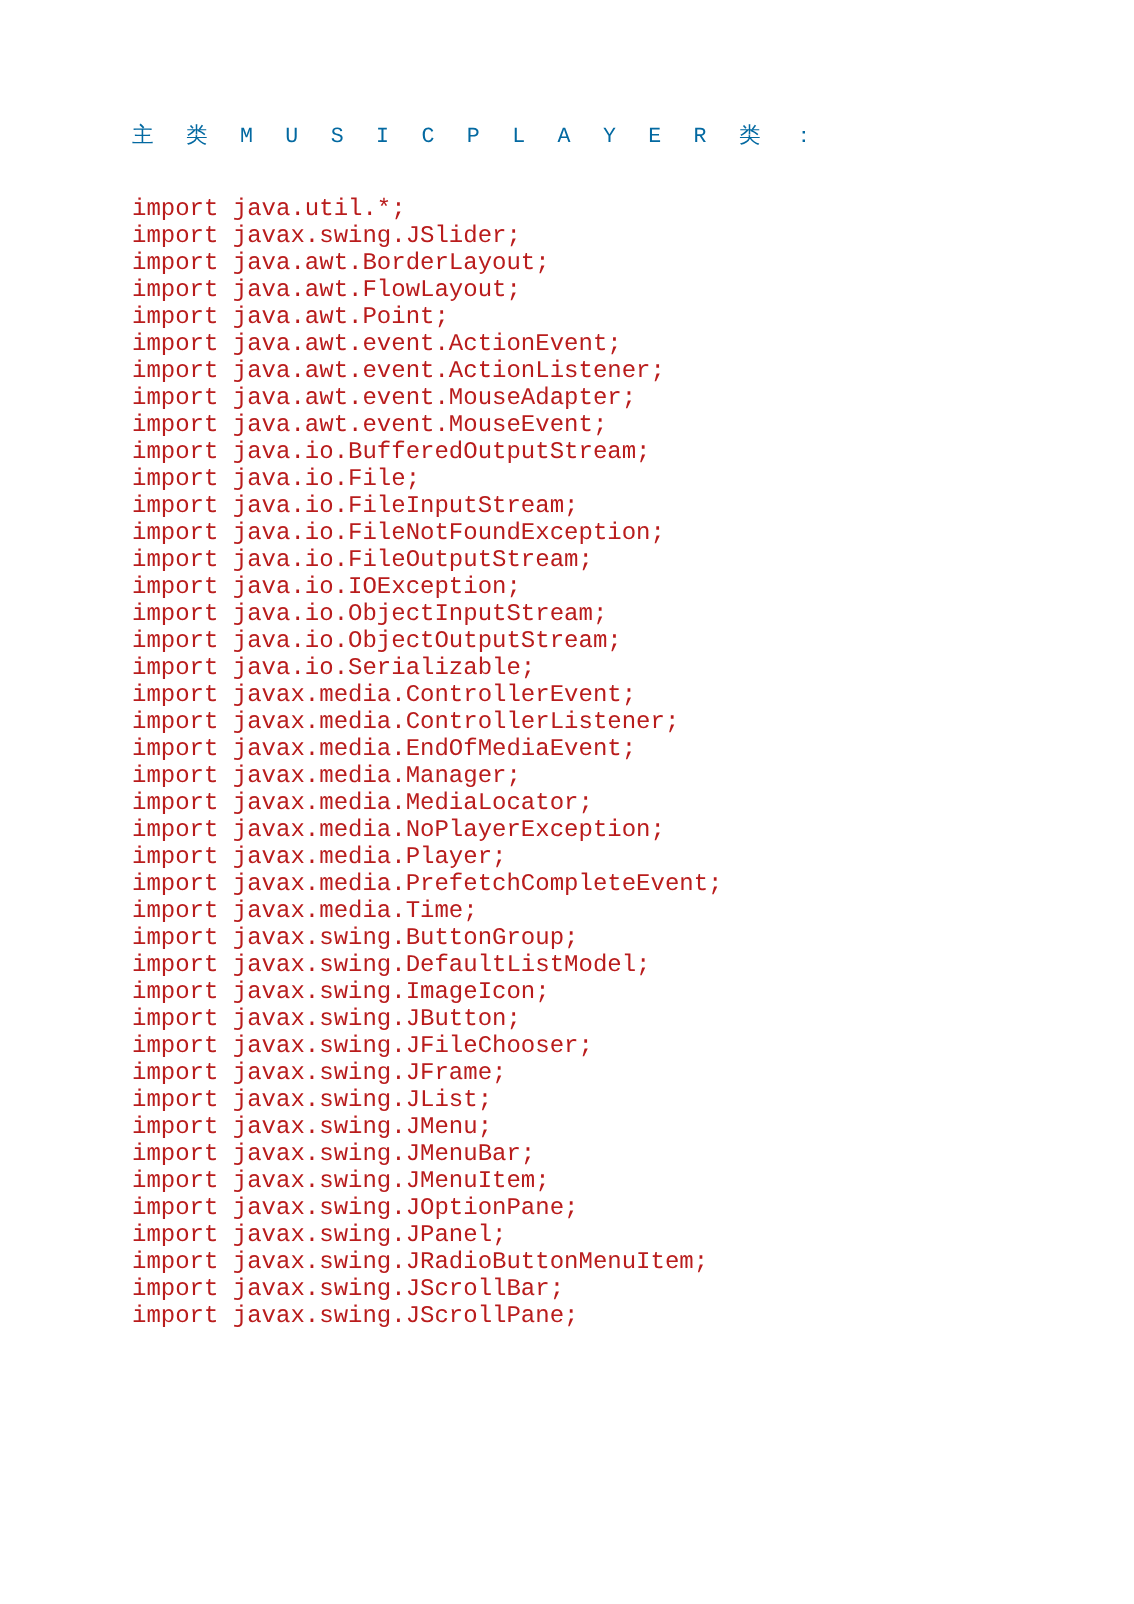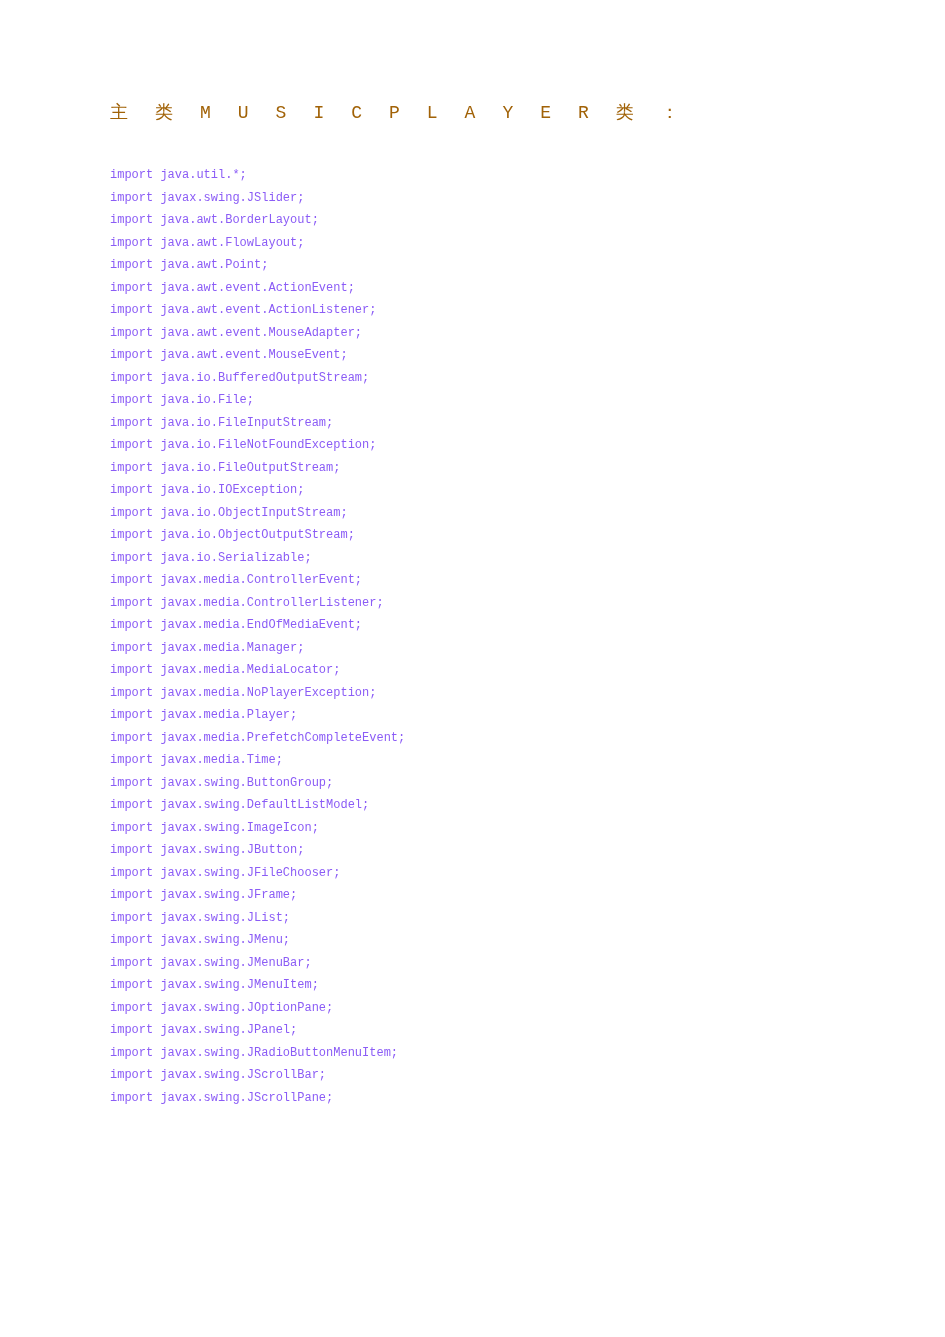--- a/index.html
+++ b/index.html
@@ -11,30 +11,30 @@
   }
   .page {
     padding: 100px 110px 0 110px;
     font-family: "SimSun", "NSimSun", "Courier New", monospace;
     font-size: 15px;
     color: #2a2a2a;
   }
   .heading {
     font-size: 18px;
     letter-spacing: 27px;
-    color: #a16207;
+    color: #0369a1;
     margin-bottom: 40px;
     white-space: nowrap;
   }
   .code {
     font-family: "SimSun", "NSimSun", "Courier New", monospace;
-    font-size: 12px;
+    font-size: 20px;
     line-height: 22.5px;
     white-space: pre;
-    color: #8b5cf6;
+    color: #b91c1c;
   }
 </style>
 </head>
 <body>
 
 <div class="page">
   <div class="heading">主类MUSICPLAYER类：</div>
   <div class="code" id="code-block">import java.util.*;
 import javax.swing.JSlider;
 import java.awt.BorderLayout;

